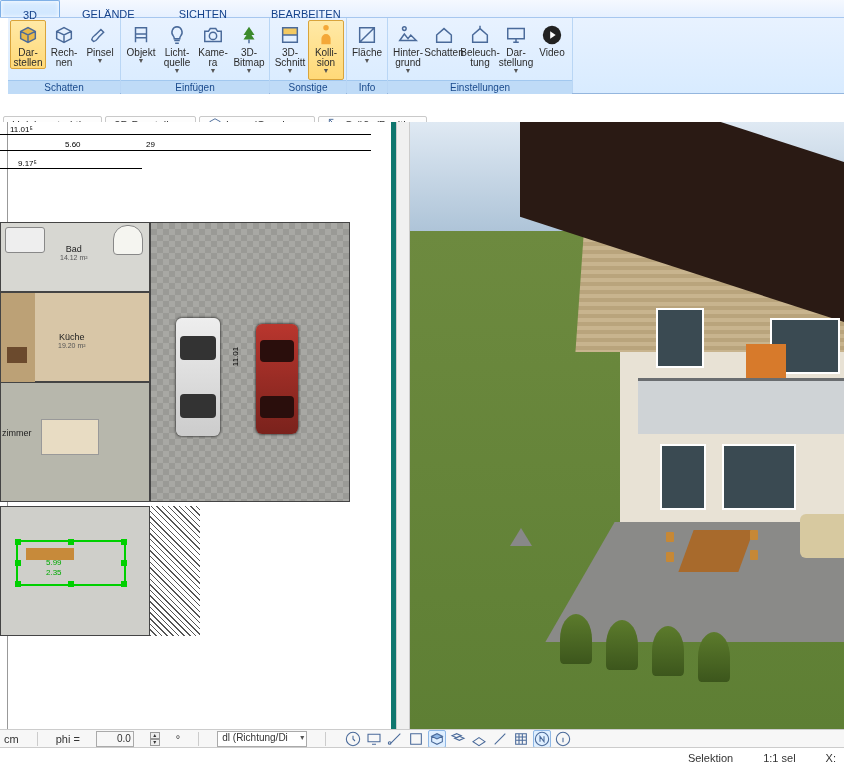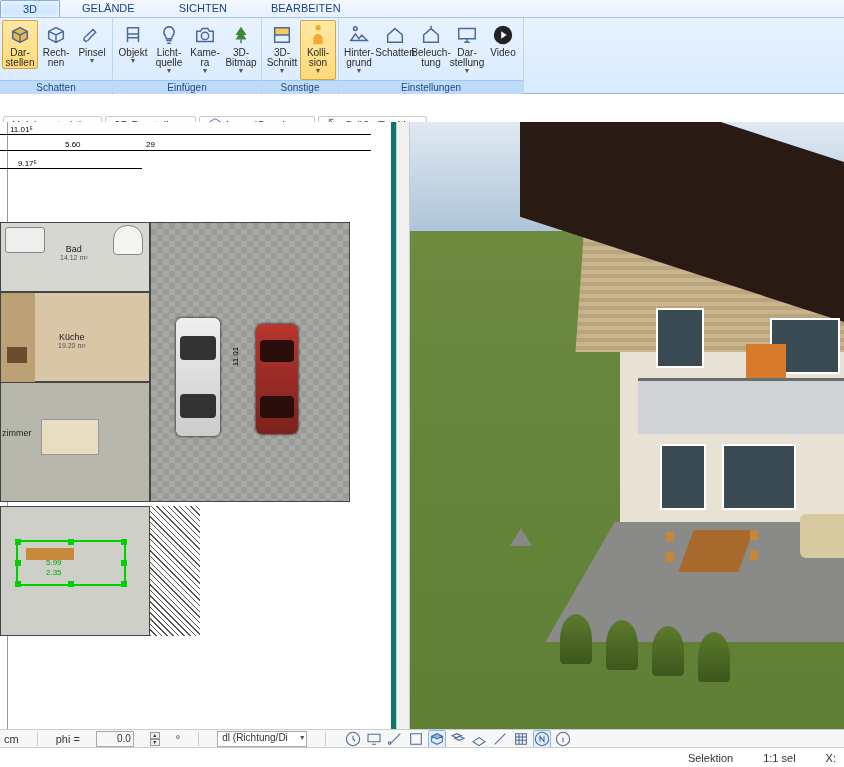--- a/index.html
+++ b/index.html
@@ -1,24 +1,24 @@
 <!DOCTYPE html>
 <html><head>
 <meta charset="utf-8">
 <style>
   * { box-sizing: border-box; margin: 0; padding: 0; }
   body { font-family: "Segoe UI", Arial, sans-serif; font-size: 11px; color: #333; background: #fff; width: 844px; height: 767px; overflow: hidden; position: relative; }
 
   
   .menutabs { display: flex; align-items: stretch; height: 18px; background: linear-gradient(#f5f9ff,#e6f0ff); border-bottom: 1px solid #a7c7ef; }
-  .menutab { padding: 2px 22px 0 22px; font-size: 11px; color: #15428b; cursor: default; position: relative; text-align: right; }
+  .menutab { padding: 8px 22px 0 22px; font-size: 11px; color: #15428b; cursor: default; position: relative; text-align: right; }
   .menutab.active { background: linear-gradient(#d9ecff,#cfe6ff); border: 1px solid #7fb0e6; border-bottom: none; border-radius: 2px 2px 0 0; box-shadow: inset 0 0 4px #fff; }
 
   
-  .ribbon { height: 76px; background: linear-gradient(#e8f2ff 0%, #d8ebff 100%); border-bottom: 1px solid #94b6de; display: flex; }
+  .ribbon { height: 76px; background: linear-gradient(#e8f2ff 0%, #d8ebff 100%); border-bottom: 1px solid #94b6de; display: flex; margin-left: 8px; }
   .rgroup { border-right: 1px solid #b9d6f5; display: flex; flex-direction: column; }
   .rgroup-body { display: flex; align-items: flex-start; padding: 2px 2px 0 2px; flex: 1; }
   .rgroup-label { font-size: 10px; text-align: center; color: #1a4a8c; background: #bfdbf7; padding: 1px 0; border-top: 1px solid #a2c8ef; }
   .rbtn { width: 36px; display: flex; flex-direction: column; align-items: center; padding: 2px 1px 0 1px; border: 1px solid transparent; border-radius: 2px; cursor: pointer; }
   .rbtn.active { background: linear-gradient(#ffe9a6,#ffd978); border: 1px solid #d9a43b; }
   .rbtn .ic { width: 24px; height: 24px; display: flex; align-items: center; justify-content: center; }
   .rbtn .lbl { font-size: 10px; line-height: 10px; text-align: center; color: #2b2b2b; margin-top: 1px; white-space: pre-line; }
   .dd { font-size: 7px; color: #555; margin-top: -1px; }
 
   
@@ -181,20 +181,34 @@
           <div class="dd">▼</div>
         </div>
       </div>
       <div class="rgroup-label">Sonstige</div>
     </div>
     <div class="rgroup">
       <div class="rgroup-body">
         <div class="rbtn" style="height: 60px;">
           <div class="ic">
             <svg viewBox="0 0 24 24" width="22" height="22">
+              <path fill="none" stroke="#4a6a9a" stroke-width="1.6" d="M4 4h16v16H4zM4 20L20 4"></path>
+            </svg>
+          </div>
+          <div class="lbl">Fläche</div>
+          <div class="dd">▼</div>
+        </div>
+      </div>
+      <div class="rgroup-label">Info</div>
+    </div>
+    <div class="rgroup">
+      <div class="rgroup-body">
+        <div class="rbtn" style="height: 60px;">
+          <div class="ic">
+            <svg viewBox="0 0 24 24" width="22" height="22">
               <path fill="none" stroke="#4a6a9a" stroke-width="1.6" d="M3 18l5-7 4 5 3-4 6 6zM8 7a2 2 0 100-4 2 2 0 000 4z"></path>
             </svg>
           </div>
           <div class="lbl">Hinter-
 grund</div>
           <div class="dd">▼</div>
         </div>
         <div class="rbtn">
           <div class="ic">
             <svg viewBox="0 0 24 24" width="22" height="22">

